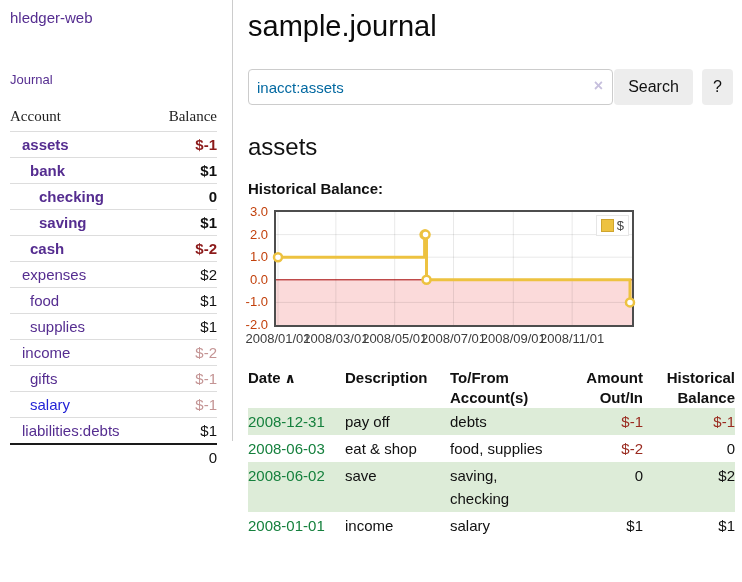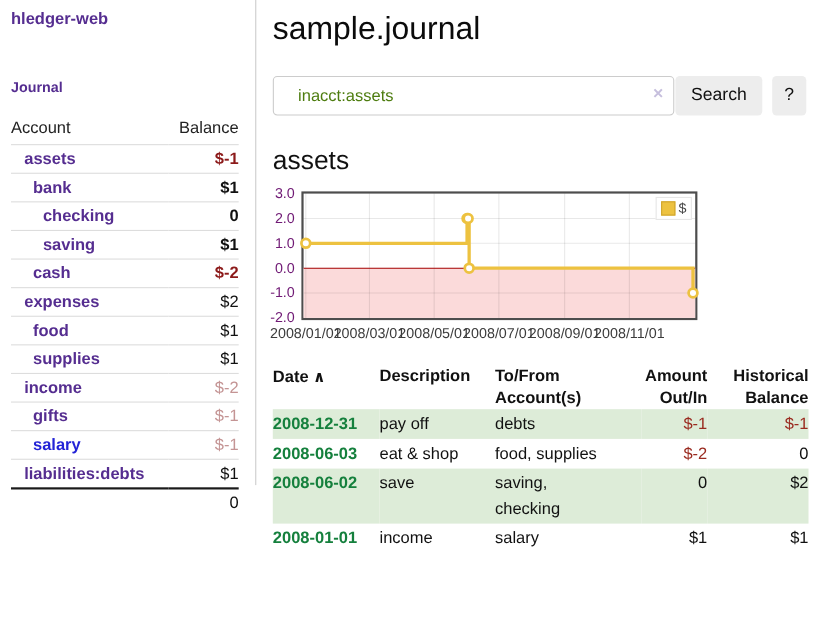--- a/index.html
+++ b/index.html
@@ -3,30 +3,30 @@
 <meta charset="utf-8">
 <style>
   * { box-sizing: border-box; }
   html,body { margin:0; padding:0; }
   body {
     width:742px; height:582px; position:relative; overflow:hidden;
     background:#fff; color:#111;
     font-family:"Liberation Sans","DejaVu Sans",sans-serif;
     font-size:15px;
   }
-  a { text-decoration:none; cursor:pointer;font-weight:bold; }
+  a { text-decoration:none; cursor:pointer; }
 
   
   .sidebar { position:absolute; left:10px; top:0; width:222px; }
   .brand { position:absolute; top:9px; left:0; color:#552d90; font-size:15px; }
   .nav-journal { position:absolute; top:72px; left:0; color:#552d90; font-size:13px; }
   .acct-table { position:absolute; top:106px; left:0; width:207px; border-collapse:collapse; font-size:15px; }
   .acct-table th { font-weight:400; color:#222; padding:2px 0 6px; text-align:left; }
   .acct-table th.r { text-align:right; }
-  .acct-table thead th { border-bottom:1px solid #ddd; }
+  .acct-table thead th { border-bottom:1px solid #ddd;font-family:Liberation Serif, serif; }
   .acct-table tbody tr + tr { border-top:1px solid #ddd; }
   .acct-table td { padding:3px 0; line-height:19px; }
   .acct-table td.bal { text-align:right; }
   .acct-table .indent-1 { padding-left:12px; }
   .acct-table .indent-2 { padding-left:20px; }
   .acct-table .indent-3 { padding-left:29px; }
   .acct-table a { color:#552d90; }
   .acct-table a.link-new { color:#2323d6; }
   .bold, .bold a { font-weight:bold; }
   .neg-strong { color:#8c1a1a; }
@@ -34,38 +34,38 @@
   .total-row { border-top:2px solid #1a1a1a !important; }
   .divider { position:absolute; left:232px; top:0; width:1px; height:441px; background:#ccc; }
 
   
   .main { position:absolute; left:248px; top:0; width:487px; }
   h1.page-title { font-size:29px; font-weight:400; margin:10px 0 0; color:#0b0b0b; }
   .search-row { margin-top:26px; display:flex; align-items:center; }
   .search-wrap { position:relative; width:365px; }
   .search-wrap input {
     width:100%; height:36px; border:1px solid #ccc; border-radius:4px;
-    font:15px "Liberation Sans","DejaVu Sans",sans-serif; color:#4d7c0f;
-    padding:0 30px 0 22px; outline:none;
+    font:15px "Liberation Sans","DejaVu Sans",sans-serif; color:#0369a1;
+    padding:0 30px 0 8px; outline:none;
   }
   .clear-icon { position:absolute; right:10px; top:8px; color:#c6bfdd; font-weight:bold; font-size:16px; cursor:pointer; }
   .btn {
     height:36px; background:#ededed; border:0; border-radius:4px;
     font:16px "Liberation Sans","DejaVu Sans",sans-serif; color:#111; cursor:pointer;
   }
   .btn-search { width:79px; margin-left:1px; }
   .btn-help { width:31px; margin-left:9px; }
   h2.account-heading { font-size:24px; font-weight:400; margin:28px 0 0; }
   .chart-label { font-weight:bold; font-size:15px; margin-top:19px; }
 
   
   .chart { position:relative; margin:13px 0 0 -8px; width:400px; height:140px; }
   .plot { position:absolute; left:34px; top:0; width:360px; height:117px; border:2px solid #4d4d4d; background:#fff; }
   .plot svg { position:absolute; left:0; top:0; overflow:visible; }
-  .ylab { position:absolute; left:0; width:28px; text-align:right; font-size:13px; color:#701a75; line-height:14px; }
+  .ylab { position:absolute; left:0; width:28px; text-align:right; font-size:13px; color:#c2410c; line-height:14px; }
   .xlab { position:absolute; top:121px; transform:translateX(-50%); font-size:13px; color:#3c3c3c; white-space:nowrap; }
   .legend {
     position:absolute; top:3px; right:3px; display:flex; align-items:center; gap:3px;
     background:rgba(255,255,255,.92); border:1px solid #e6e6e6; padding:2px 4px;
   }
   .swatch { width:13px; height:13px; background:#edc240; border:1px solid #cfa52e; }
   .legend-label { font-size:13px; color:#444; }
 
   
   .register { margin-top:18px; width:487px; border-collapse:collapse; font-size:15px; }
@@ -156,20 +156,21 @@
   <div class="search-row">
     <span class="search-wrap">
       <input type="text" value="inacct:assets" style="">
       <span class="clear-icon">×</span>
     </span>
     <button class="btn btn-search">Search</button>
     <button class="btn btn-help">?</button>
   </div>
 
   <h2 class="account-heading">assets</h2>
+  <div class="chart-label">Historical Balance:</div>
 
   <div class="chart">
     <div class="plot">
       <svg width="356" height="113" viewBox="0 0 356 113">
           <rect x="0" y="67.8" width="356" height="45.2" fill="#fbdada"></rect>
           <line x1="2" y1="0" x2="2" y2="113" stroke="rgba(0,0,0,0.09)" stroke-width="1"></line>
           <line x1="59.863013698630134" y1="0" x2="59.863013698630134" y2="113" stroke="rgba(0,0,0,0.09)" stroke-width="1"></line>
           <line x1="118.69041095890412" y1="0" x2="118.69041095890412" y2="113" stroke="rgba(0,0,0,0.09)" stroke-width="1"></line>
           <line x1="177.51780821917808" y1="0" x2="177.51780821917808" y2="113" stroke="rgba(0,0,0,0.09)" stroke-width="1"></line>
           <line x1="237.3095890410959" y1="0" x2="237.3095890410959" y2="113" stroke="rgba(0,0,0,0.09)" stroke-width="1"></line>

